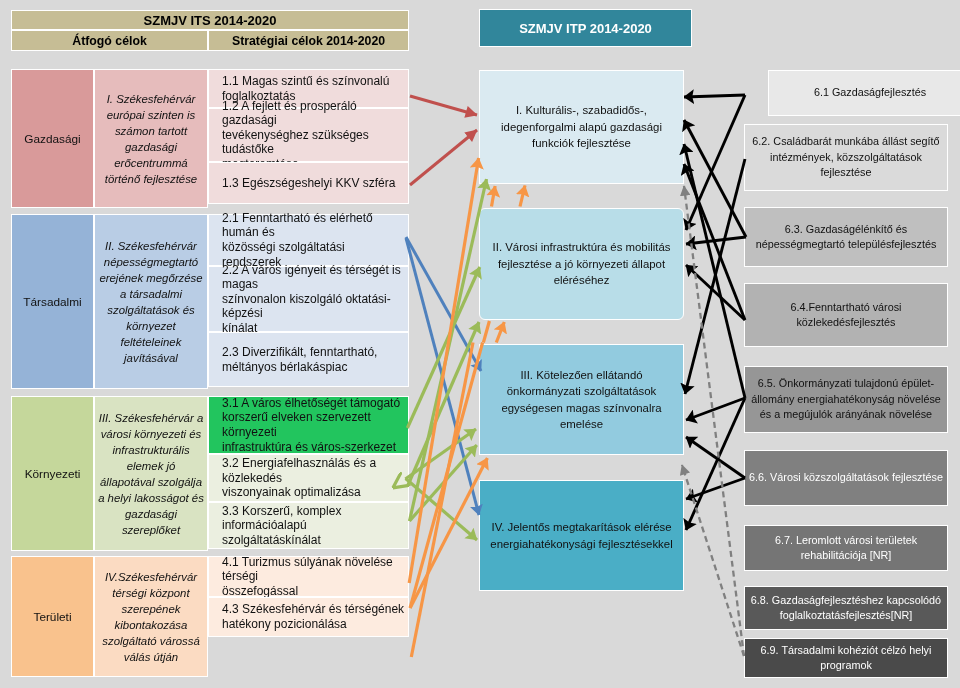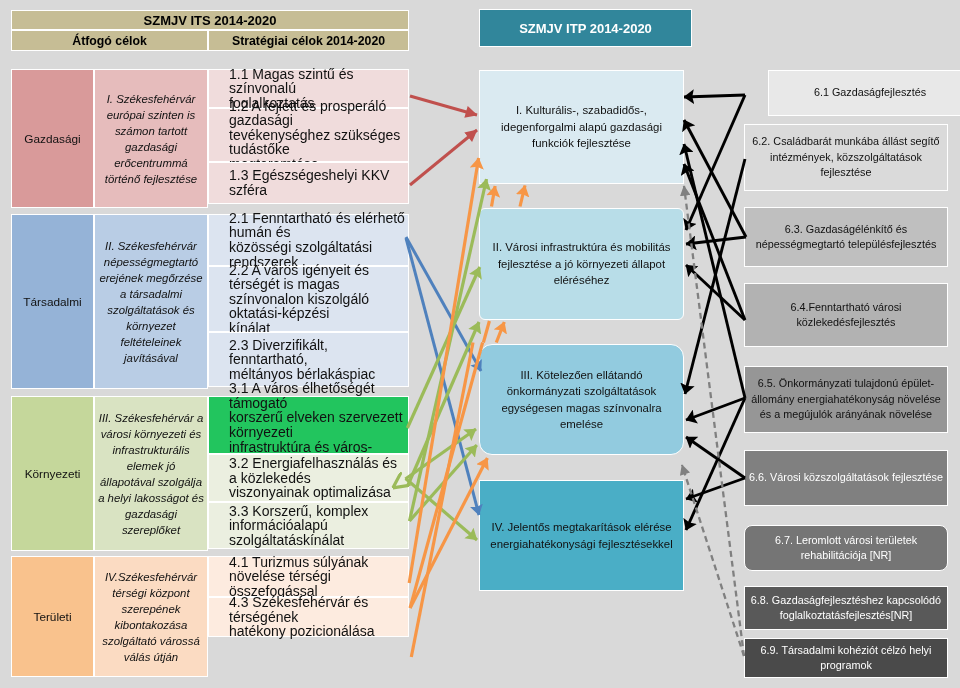--- a/index.html
+++ b/index.html
@@ -16,21 +16,21 @@
 
   
   .grp{position:absolute;left:11px;width:398px;display:flex;}
   .grp .name{box-sizing:border-box;width:83px;display:flex;align-items:center;justify-content:center;
              text-align:center;font-size:11.8px;color:#111;border:1.3px solid #fff;}
   .grp .goal{box-sizing:border-box;width:114px;display:flex;align-items:center;justify-content:center;
              text-align:center;font-style:italic;font-size:11.4px;line-height:16px;color:#111;
              padding:0 1px;border:1.3px solid #fff;white-space:pre-line;}
   .grp .items{flex:1;display:flex;flex-direction:column;}
   .grp .items .it{box-sizing:border-box;flex:0 0 auto;display:flex;align-items:center;
-             font-size:14px;line-height:14.6px;color:#111;padding:0 1px 0 20px;border:1.3px solid #fff;
+             font-size:12px;line-height:14.6px;color:#111;padding:0 1px 0 13px;border:1.3px solid #fff;
              white-space:pre-line;}
 
   
   #itp-title{left:479px;top:9px;width:213px;height:38px;background:#31869b;color:#fff;font-size:13px;}
   .itp{left:479px;width:205px;color:#111;padding:0 4px;box-sizing:border-box;font-size:11.4px;line-height:16.4px;white-space:pre-line;}
 
   
   #top6-title{left:744px;top:9px;width:204px;height:39px;background:#323232;color:#fff;font-size:13px;}
   .t6{left:744px;width:204px;padding:0 2px;box-sizing:border-box;font-size:10.8px;line-height:15.4px;white-space:pre-line;}
 
@@ -121,41 +121,41 @@
         </div>
       </div>
     </div>
   <div id="itp-boxes">
       <div class="box itp" style="top: 70px; height: 114px; background: rgb(218, 234, 241);">I. Kulturális-, szabadidős-,
 idegenforgalmi alapú gazdasági
 funkciók fejlesztése</div>
       <div class="box itp" style="top: 208px; height: 112px; background: rgb(184, 221, 232); border-radius: 6px;">II.  Városi infrastruktúra és mobilitás
 fejlesztése a jó környezeti   állapot
 eléréséhez</div>
-      <div class="box itp" style="top: 344px; height: 111px; background: rgb(146, 203, 223); border-radius: 13px;">III.  Kötelezően ellátandó
+      <div class="box itp" style="top: 344px; height: 111px; background: rgb(146, 203, 223);">III.  Kötelezően ellátandó
 önkormányzati szolgáltatások
 egységesen   magas színvonalra
 emelése</div>
       <div class="box itp" style="top: 480px; height: 111px; background: rgb(74, 174, 198);">IV. Jelentős megtakarítások elérése
 energiahatékonysági fejlesztésekkel</div>
     </div>
   <div id="top6-boxes">
       <div class="box t6" style="top: 70px; height: 46px; background: rgb(232, 232, 232); color: rgb(17, 17, 17); margin-left: 24px;">6.1 Gazdaságfejlesztés</div>
       <div class="box t6" style="top: 124px; height: 67px; background: rgb(218, 218, 218); color: rgb(17, 17, 17);">6.2. Családbarát munkába állást segítő
 intézmények, közszolgáltatások
 fejlesztése</div>
       <div class="box t6" style="top: 207px; height: 60px; background: rgb(191, 191, 191); color: rgb(17, 17, 17);">6.3. Gazdaságélénkítő és
 népességmegtartó településfejlesztés</div>
       <div class="box t6" style="top: 283px; height: 64px; background: rgb(178, 178, 178); color: rgb(17, 17, 17);">6.4.Fenntartható városi
 közlekedésfejlesztés</div>
       <div class="box t6" style="top: 366px; height: 67px; background: rgb(150, 150, 150); color: rgb(17, 17, 17);">6.5. Önkormányzati tulajdonú épület-
 állomány energiahatékonyság növelése
 és a megújulók arányának növelése</div>
       <div class="box t6" style="top: 450px; height: 56px; background: rgb(128, 128, 128); color: rgb(255, 255, 255);">6.6. Városi közszolgáltatások fejlesztése</div>
-      <div class="box t6" style="top: 525px; height: 46px; background: rgb(117, 117, 117); color: rgb(255, 255, 255); border-radius: 8px;">6.7. Leromlott városi területek
+      <div class="box t6" style="top: 525px; height: 46px; background: rgb(117, 117, 117); color: rgb(255, 255, 255);">6.7. Leromlott városi területek
 rehabilitációja [NR]</div>
       <div class="box t6" style="top: 586px; height: 44px; background: rgb(89, 89, 89); color: rgb(255, 255, 255);">6.8. Gazdaságfejlesztéshez kapcsolódó
 foglalkoztatásfejlesztés[NR]</div>
       <div class="box t6" style="top: 638px; height: 40px; background: rgb(74, 74, 74); color: rgb(255, 255, 255);">6.9. Társadalmi kohéziót célzó helyi
 programok</div>
     </div>
 
   <svg id="arrows" viewBox="0 0 960 688">
     <defs>
       <marker id="mk-black" markerWidth="3.6" markerHeight="5.1" refX="3.45" refY="2.55" orient="auto" markerUnits="strokeWidth">

